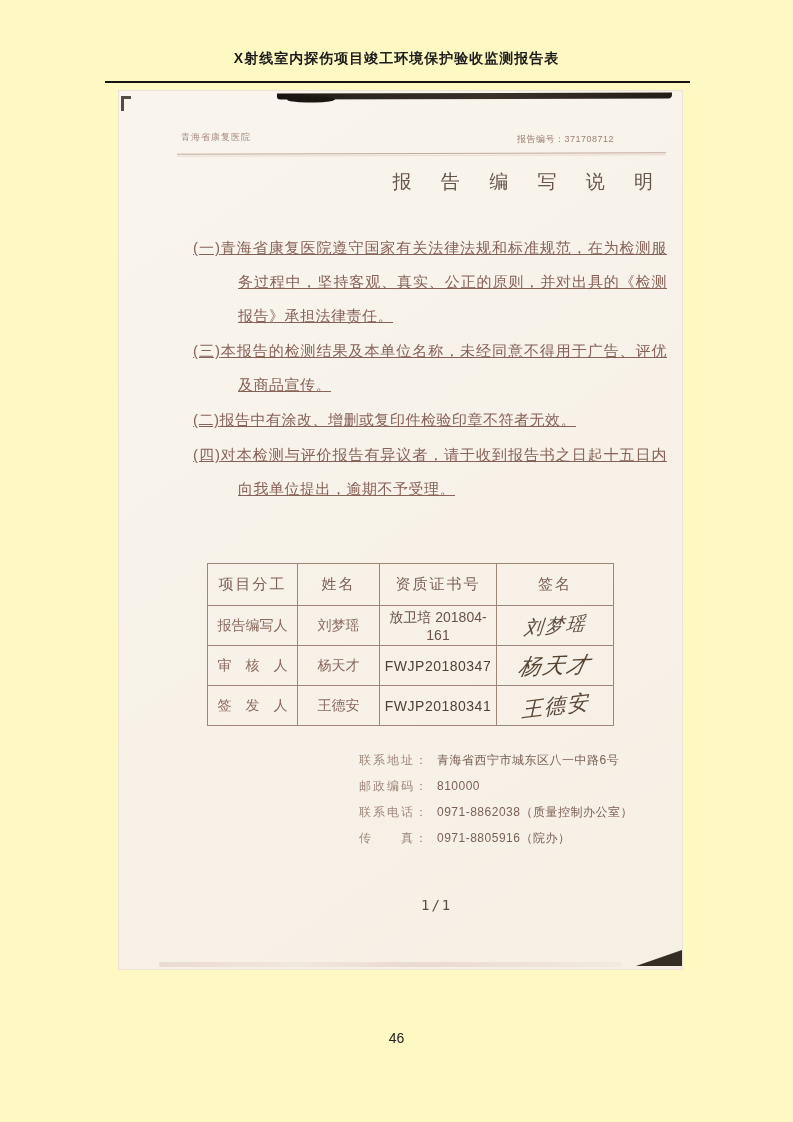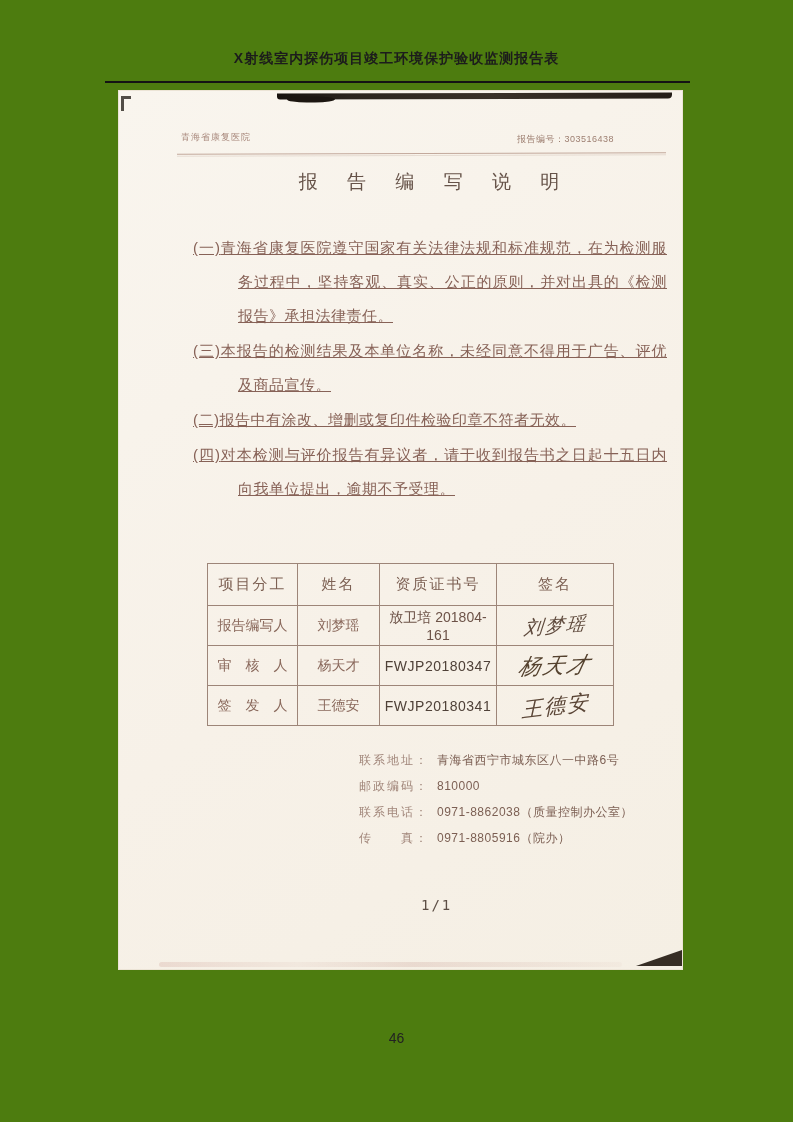--- a/index.html
+++ b/index.html
@@ -3,21 +3,21 @@
 <meta charset="utf-8">
 <style>
   * { margin: 0; padding: 0; box-sizing: border-box; }
   html, body { background: #fff; }
   body { font-family: "Liberation Sans", "DejaVu Sans", sans-serif; }
 
   .page {
     position: relative;
     width: 793px;
     height: 1122px;
-    background: #4d7c0f;
+    background: #fef9c3;
     overflow: hidden;
   }
 
   
   .doc-header {
     position: absolute;
     top: 50px; left: 0; width: 100%;
     text-align: center;
     font-size: 14px;
     font-weight: bold;
@@ -94,21 +94,21 @@
     position: absolute;
     top: 62px; left: 58px; right: 16px; height: 0;
     border-top: 1px solid #c3a99c;
     box-shadow: 0 2px 0 rgba(180,150,135,.25);
     transform: rotate(-0.2deg);
   }
 
   .scan-title {
     position: absolute;
     top: 78px; left: 74px; width: 472px;
-    text-align: center;
+    text-align: right;
     font-size: 19px;
     color: #665349;
     letter-spacing: 12px;
     text-indent: 12px;
   }
 
   
   .scan-body {
     position: absolute;
     top: 140px; left: 74px; width: 474px;
@@ -204,21 +204,21 @@
   <div class="doc-header-rule"></div>
 
   <div class="scan">
 
     <div class="scan-top-bar"></div>
     <div class="scan-corner-bracket"></div>
     <div class="scan-corner-triangle"></div>
     <div class="scan-bottom-smudge"></div>
 
     <div class="scan-hd-org">青海省康复医院</div>
-    <div class="scan-hd-no">报告编号：303516438</div>
+    <div class="scan-hd-no">报告编号：371708712</div>
     <div class="scan-hd-line"></div>
 
     <div class="scan-title">报 告 编 写 说 明</div>
 
     <div class="scan-body">
       <p><span>(一)</span><span>青海省康复医院遵守国家有关法律法规和标准规范，在为检测服务过程中，坚持客观、真实、公正的原则，并对出具的《检测报告》承担法律责任。</span></p>
       <p><span>(三)</span><span>本报告的检测结果及本单位名称，未经同意不得用于广告、评优及商品宣传。</span></p>
       <p><span>(二)</span><span>报告中有涂改、增删或复印件检验印章不符者无效。</span></p>
       <p><span>(四)</span><span>对本检测与评价报告有异议者，请于收到报告书之日起十五日内向我单位提出，逾期不予受理。</span></p>
     </div>

